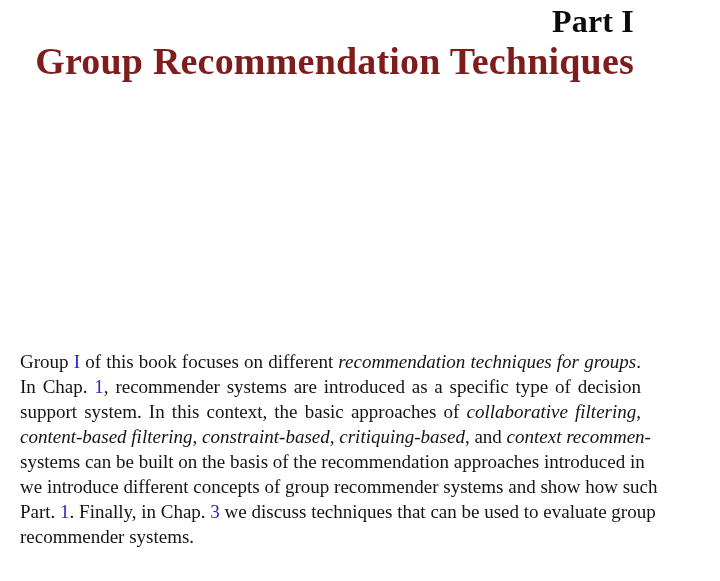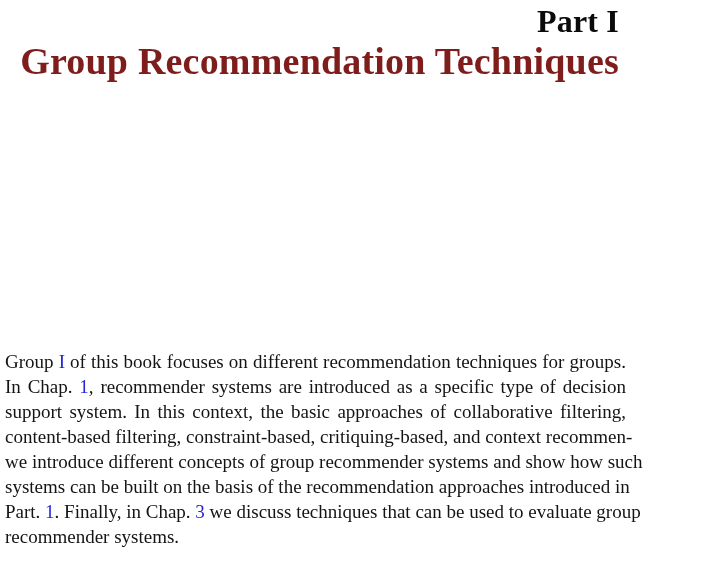--- a/index.html
+++ b/index.html
@@ -8,20 +8,21 @@
     background: #ffffff;
   }
   .page {
     position: relative;
     width: 644px;
     height: 581px;
     background: #ffffff;
     font-family: "Liberation Serif", serif;
     color: #111111;
     overflow: hidden;
+    margin-left: 15px;
   }
   .header {
     padding-top: 3px;
     padding-right: 25px;
     text-align: right;
   }
   .part-label {
     font-size: 32px;
     font-weight: bold;
     line-height: 36px;
@@ -45,39 +46,39 @@
   .pline {
     line-height: 25px;
     white-space: nowrap;
     text-align: justify;
     text-align-last: justify;
   }
   .pline.last {
     text-align: left;
     text-align-last: left;
   }
-  .it { }
+  .it { font-style: italic; }
   .link {
     color: #2525d4;
     cursor: pointer;
     text-decoration: none;
   }
 </style>
 </head>
 <body>
 
 <div class="page">
   <div class="header">
     <div class="part-label">Part I</div>
     <div class="part-title">Group Recommendation Techniques</div>
   </div>
 
   <div class="intro">
       <div class="pline"><span class="rm">Group </span><span class="link">I</span><span class="rm"> of this book focuses on different </span><span class="it">recommendation techniques for groups</span><span class="rm">.</span></div>
       <div class="pline"><span class="rm">In Chap. </span><span class="link">1</span><span class="rm">, recommender systems are introduced as a specific type of decision</span></div>
       <div class="pline"><span class="rm">support system. In this context, the basic approaches of </span><span class="it">collaborative filtering</span><span class="rm">,</span></div>
       <div class="pline"><span class="it">content-based filtering</span><span class="rm">, </span><span class="it">constraint-based</span><span class="rm">, </span><span class="it">critiquing-based</span><span class="rm">, and </span><span class="it">context recommen-</span></div>
+      <div class="pline"><span class="rm">systems can be built on the basis of the recommendation approaches introduced in</span></div>
       <div class="pline"><span class="rm">we introduce different concepts of group recommender systems and show how such</span></div>
-      <div class="pline"><span class="rm">systems can be built on the basis of the recommendation approaches introduced in</span></div>
       <div class="pline"><span class="rm">Part. </span><span class="link">1</span><span class="rm">. Finally, in Chap. </span><span class="link">3</span><span class="rm"> we discuss techniques that can be used to evaluate group</span></div>
       <div class="pline last"><span class="rm">recommender systems.</span></div>
     </div>
 </div>
 
 </body></html>

